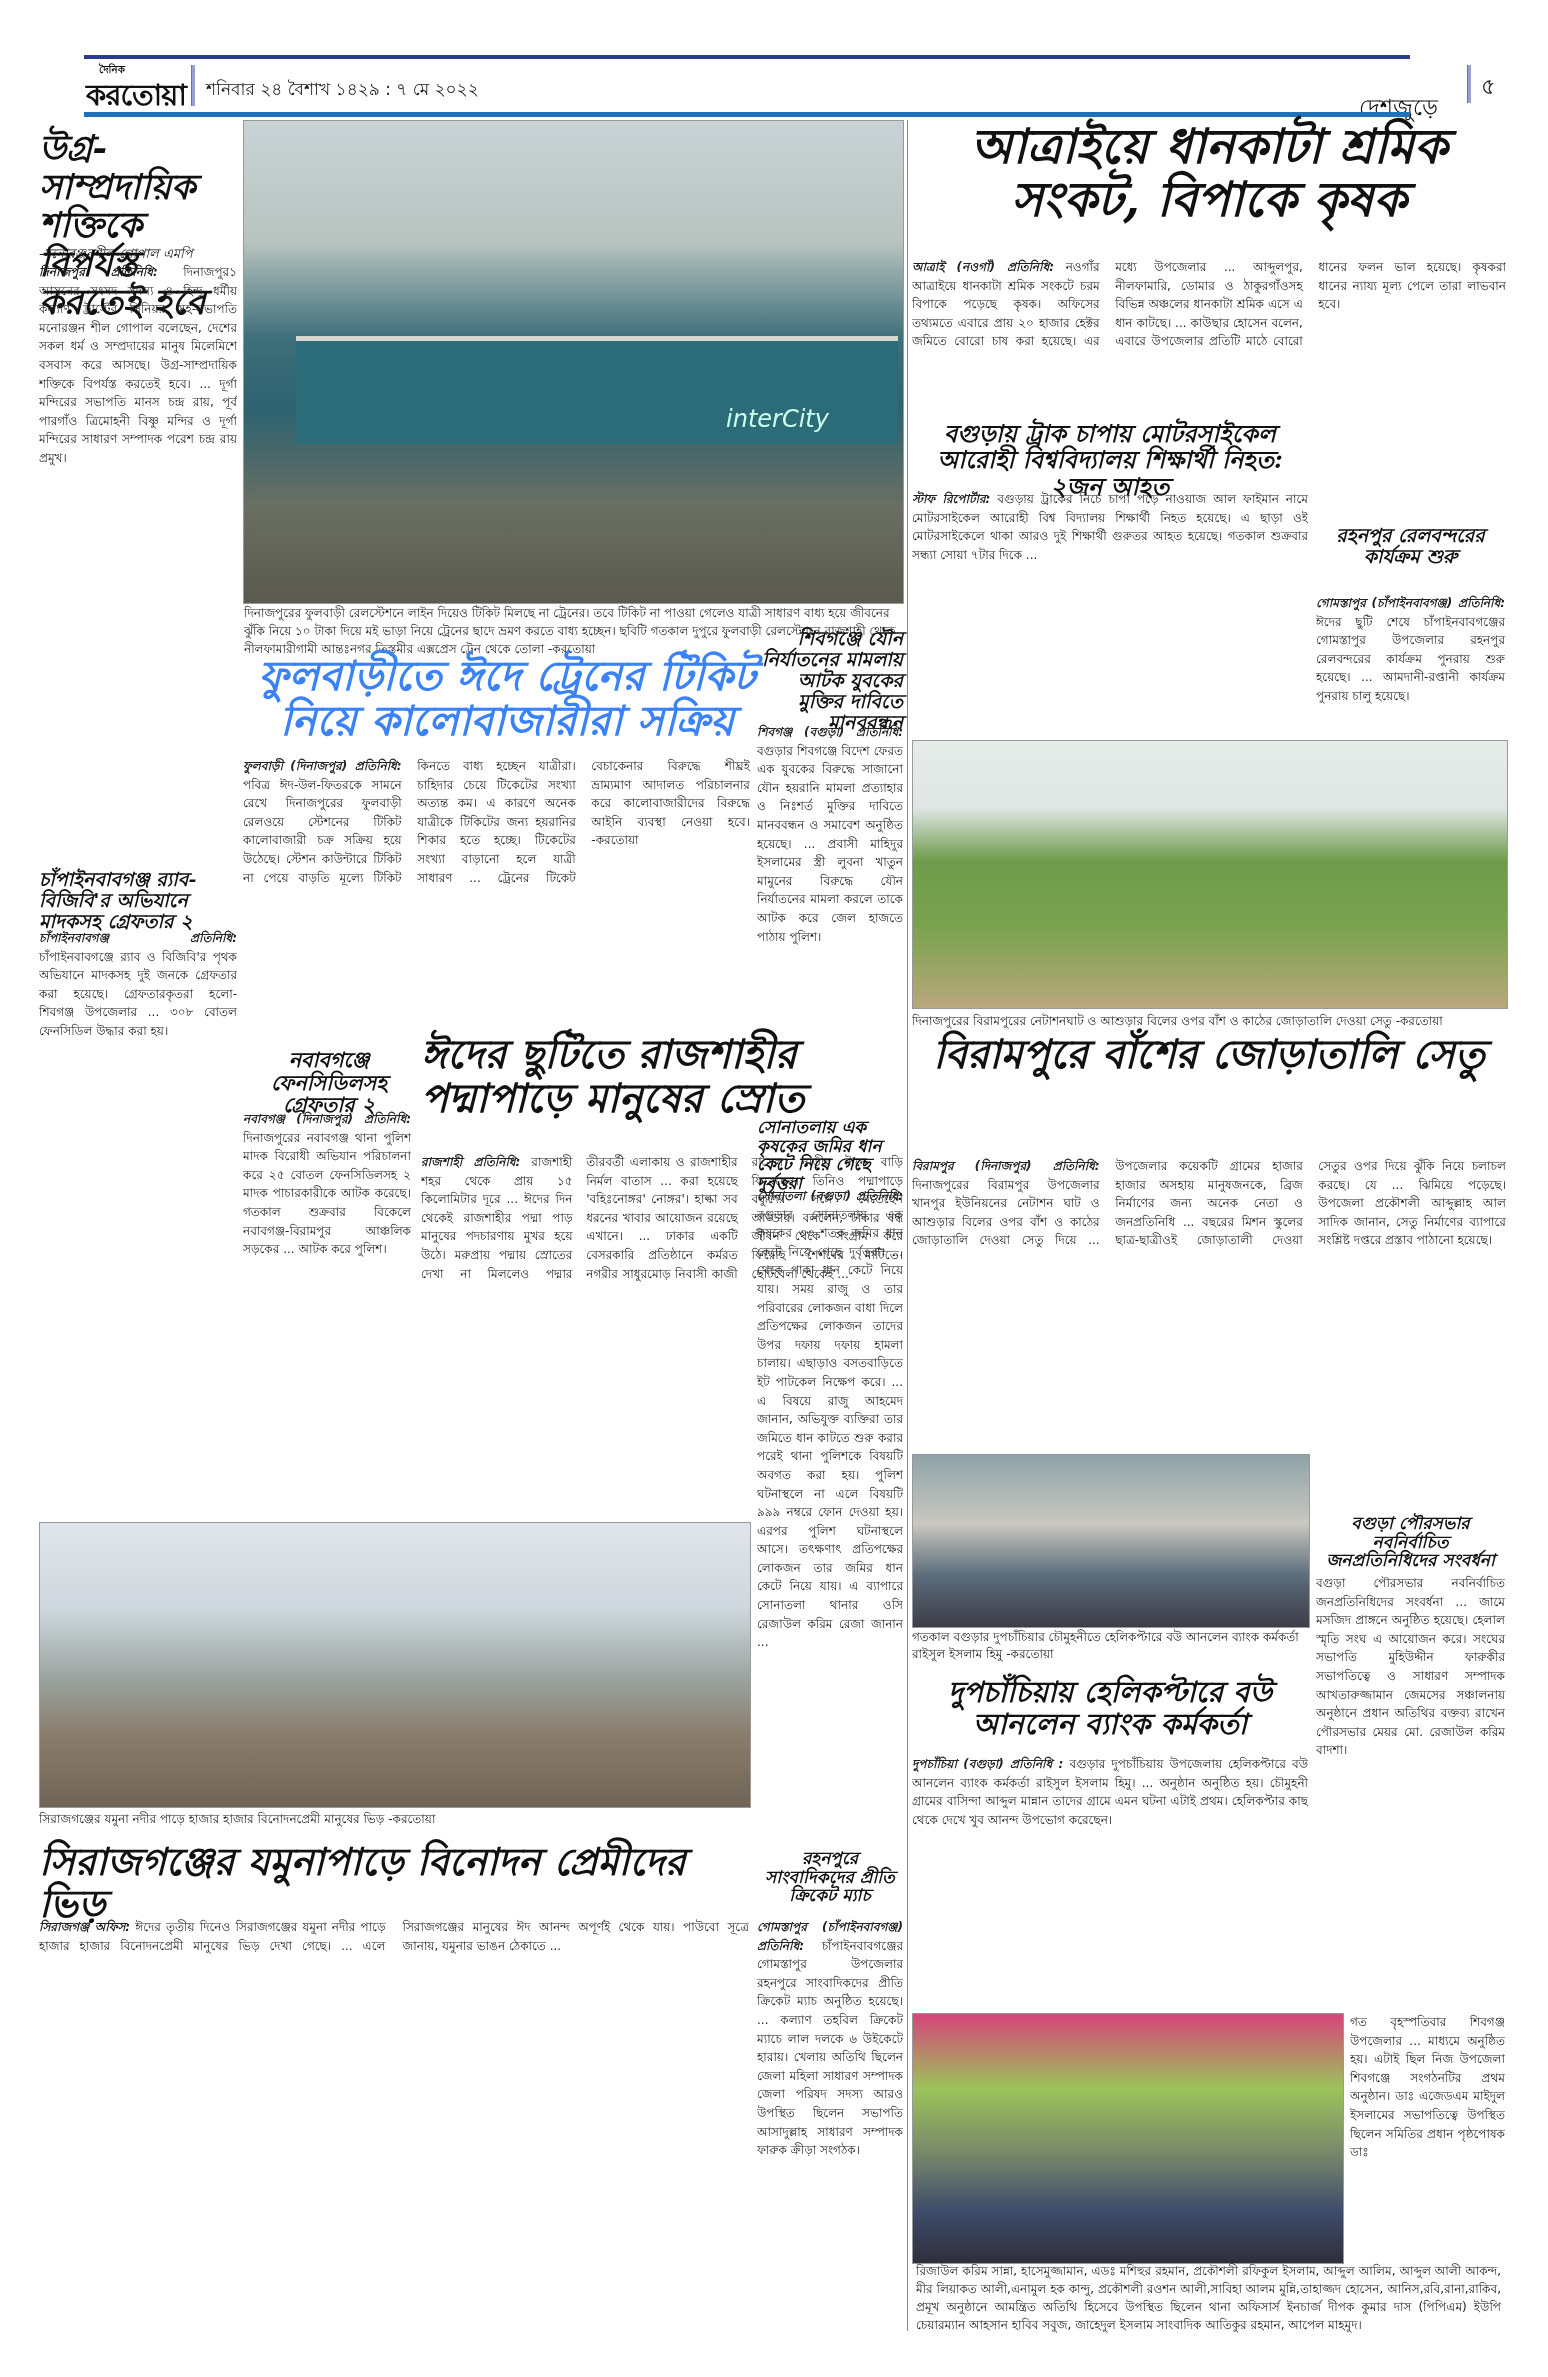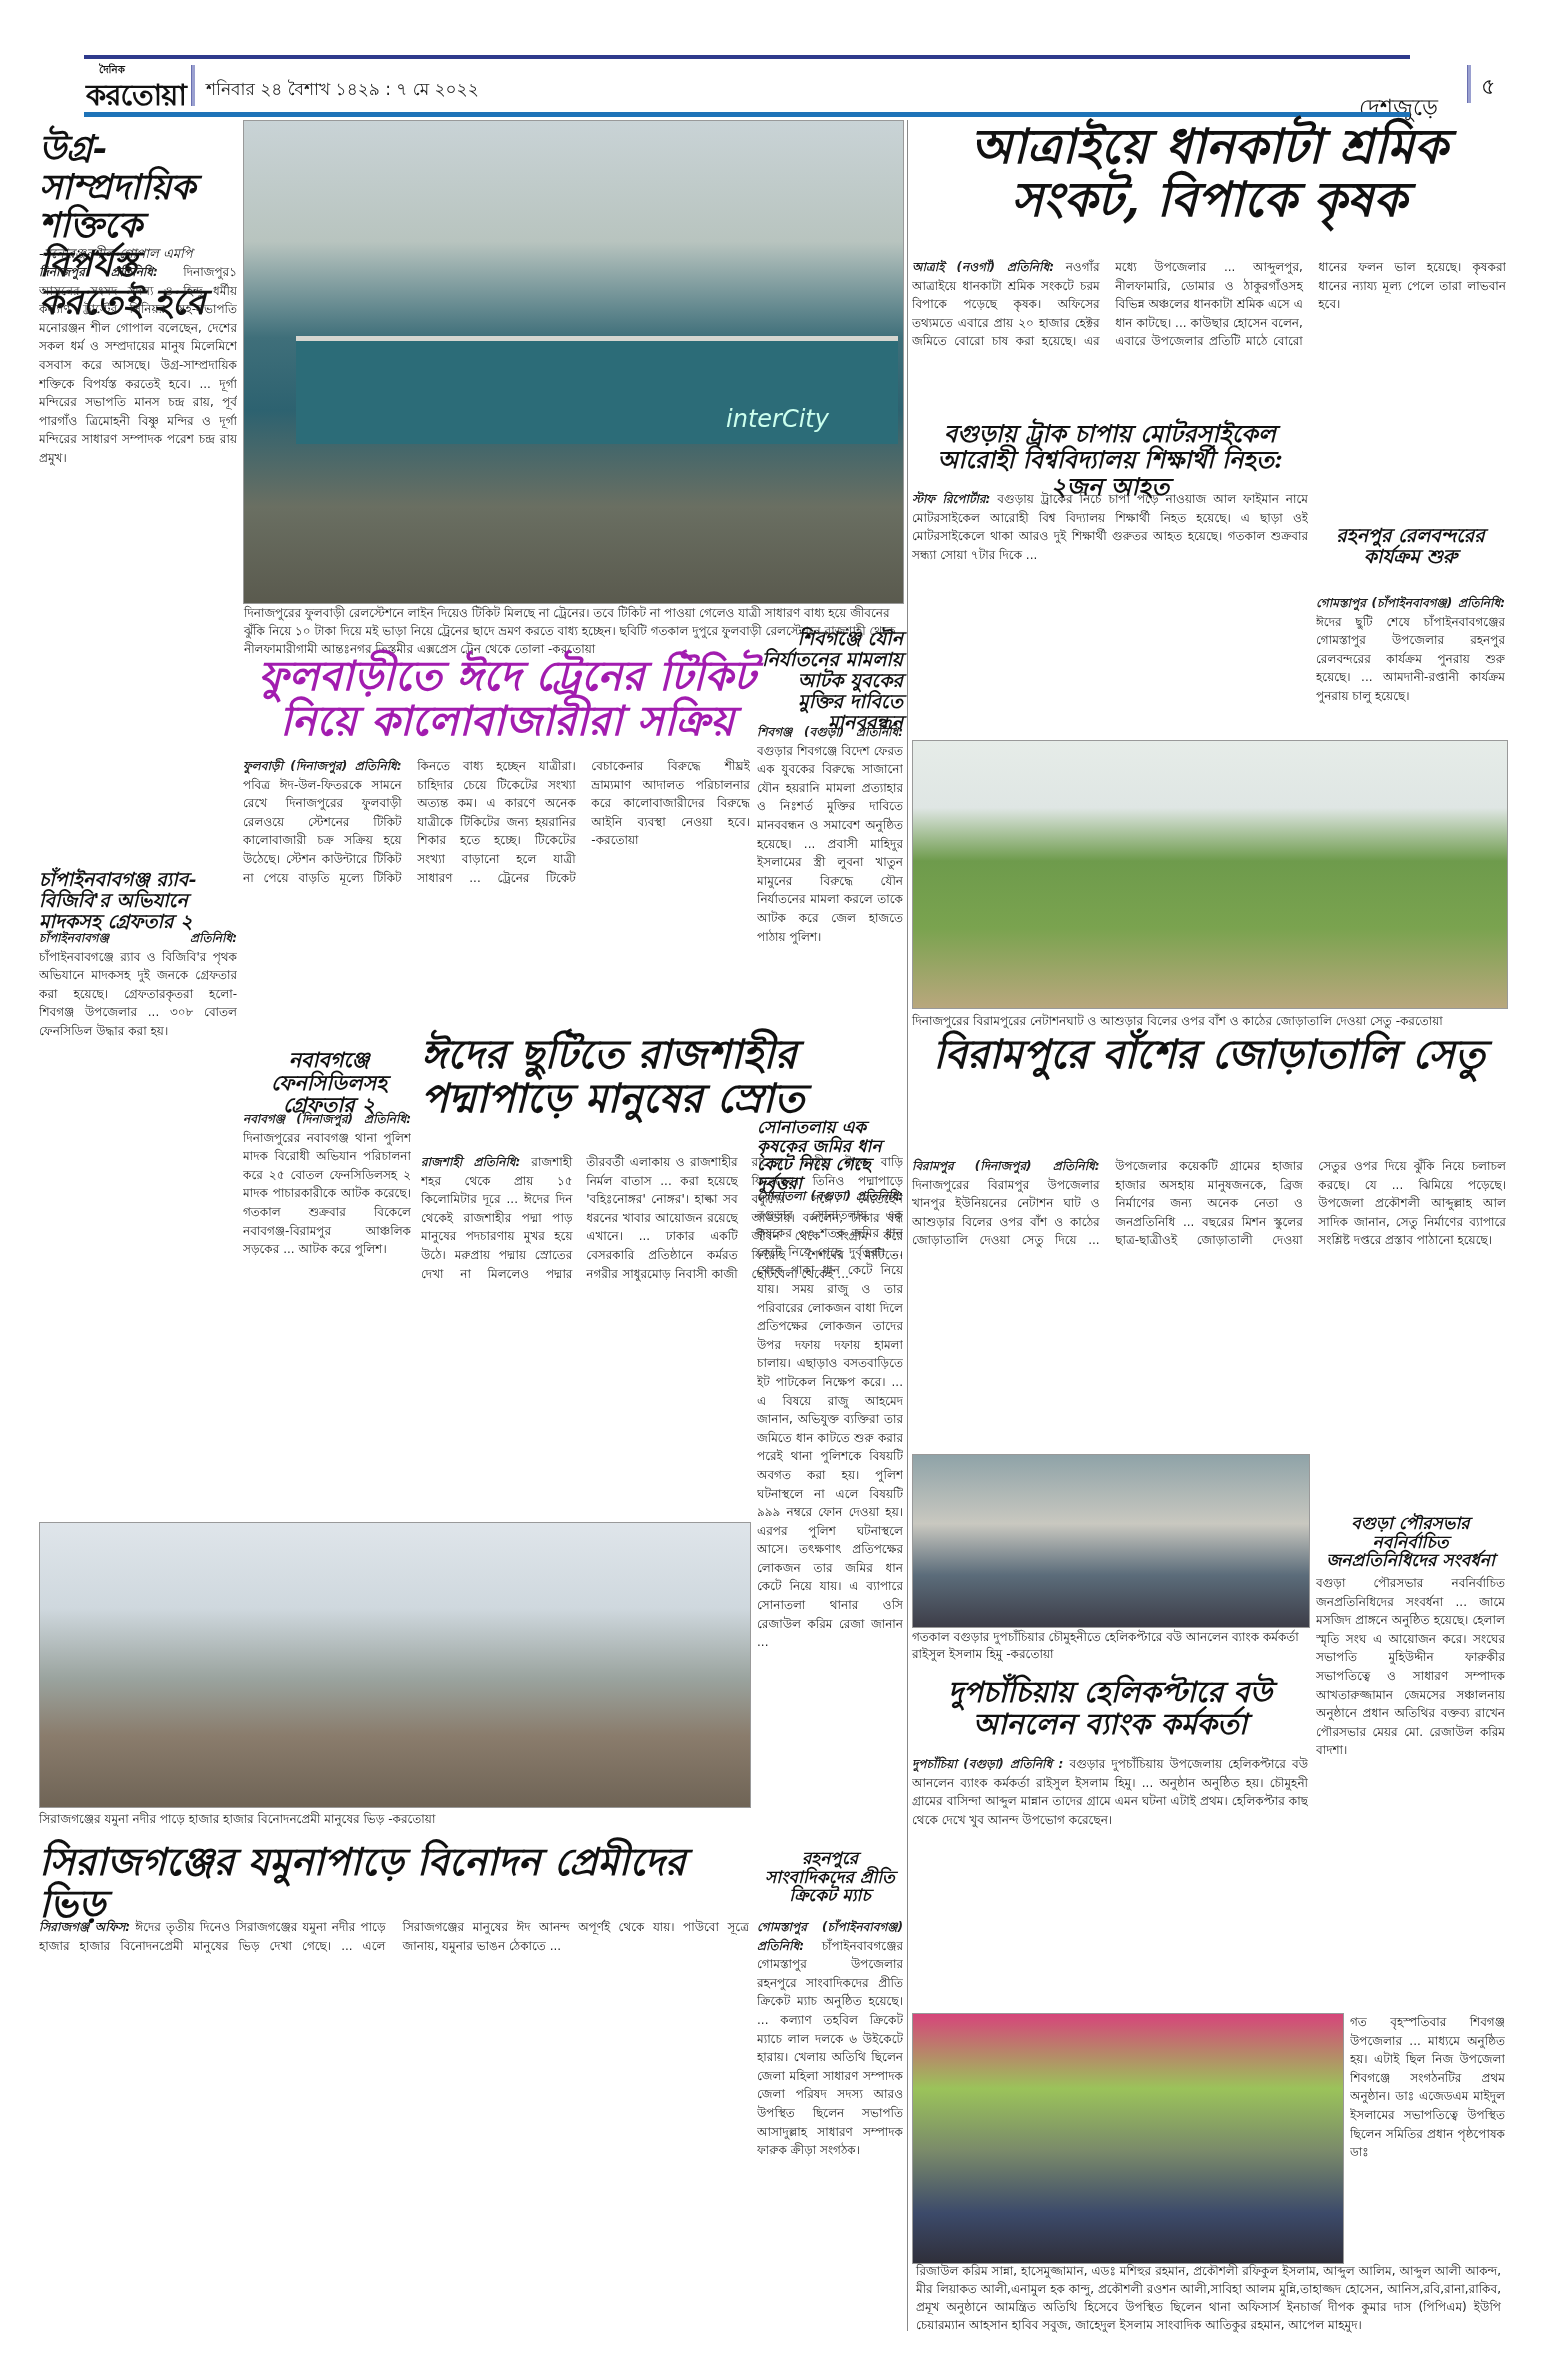--- a/index.html
+++ b/index.html
@@ -10,21 +10,21 @@
   .logo-small { left:99px; top:62px; font-size:10.3px; font-weight:bold;text-align:right; }
   .logo-main { left:86px; top:72px; font-size:29px; font-weight:bold; letter-spacing:-0.9px; font-family:Liberation Mono, monospace; }
   .vbar { width:3.4px; height:41px; background:#9aa0d0; border-left:0.9px solid #6a70b0; }
   .dateline { left:206px; top:76px; font-size:17px; color:#222; }
   .head { font-family:"DejaVu Serif", serif; font-style:italic; font-weight:bold; line-height:1.1; }
   .body-text { font-size:12px; line-height:1.55; text-align:justify; color:#222; overflow:hidden; }
   .photo { overflow:hidden; border:0.9px solid #999; }
   .caption { font-size:12px; color:#222; }
   .colrule { width:0.9px; background:#888; }
   .dateline-lead { font-weight:bold; font-style:italic; }
-  .red { color:#a21caf; }
+  .red { color:#3b82f6; }
 </style>
 </head>
 <body>
 
 <div class="abs rule-top"></div>
 <div class="abs logo-small">দৈনিক</div>
 <div class="abs logo-main">করতোয়া</div>
 <div class="abs vbar" style="left:191px;top:65px;"></div>
 <div class="abs dateline">শনিবার ২৪ বৈশাখ ১৪২৯ : ৭ মে ২০২২</div>
 <div class="abs" style="right:110px;top:69px;font-size:22.4px;margin-top:21px;">দেশজুড়ে</div>

